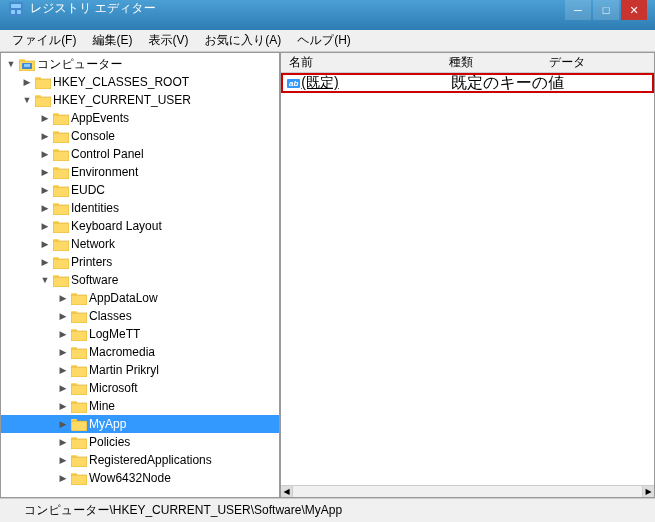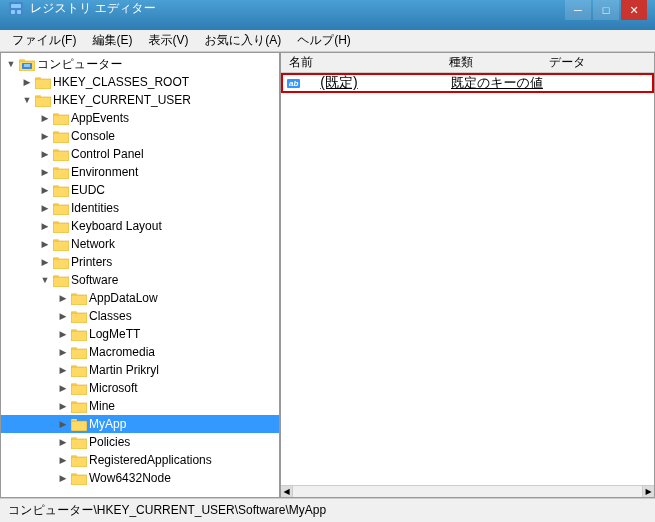--- a/index.html
+++ b/index.html
@@ -135,21 +135,21 @@
       border: 2px solid #cc0000;
       background: #fff;
       cursor: default;
     }
 
     .reg-name-cell {
       width: 160px;
       display: flex;
       align-items: center;
       padding: 0 4px;
-      gap: 20px;
+      gap: 1px;
     }
     .reg-icon {
       display: inline-block;
       background: #3399ff;
       color: white;
       font-size: 8px;
       font-weight: bold;
       padding: 0 2px;
       border-radius: 1px;
       font-style: italic;
@@ -160,32 +160,31 @@
       text-decoration: underline;
     }
     .reg-type-cell {
       width: 100px;
       padding: 0 8px;
       font-size: 12px;
     }
     .reg-data-cell {
       flex: 1;
       padding: 0 8px;
-      font-size: 13px;
-      text-decoration: underline;
+      font-size: 16px;
     }
 
     
     .status-bar {
       height: 24px;
       background: #f0f0f0;
       border-top: 1px solid #ccc;
       display: flex;
       align-items: center;
-      padding: 0 8px;
+      padding: 0 24px;
       font-size: 12px;
     }
 
     
     .tree-item {
       display: flex;
       align-items: center;
       height: 18px;
       cursor: pointer;
       white-space: nowrap;

